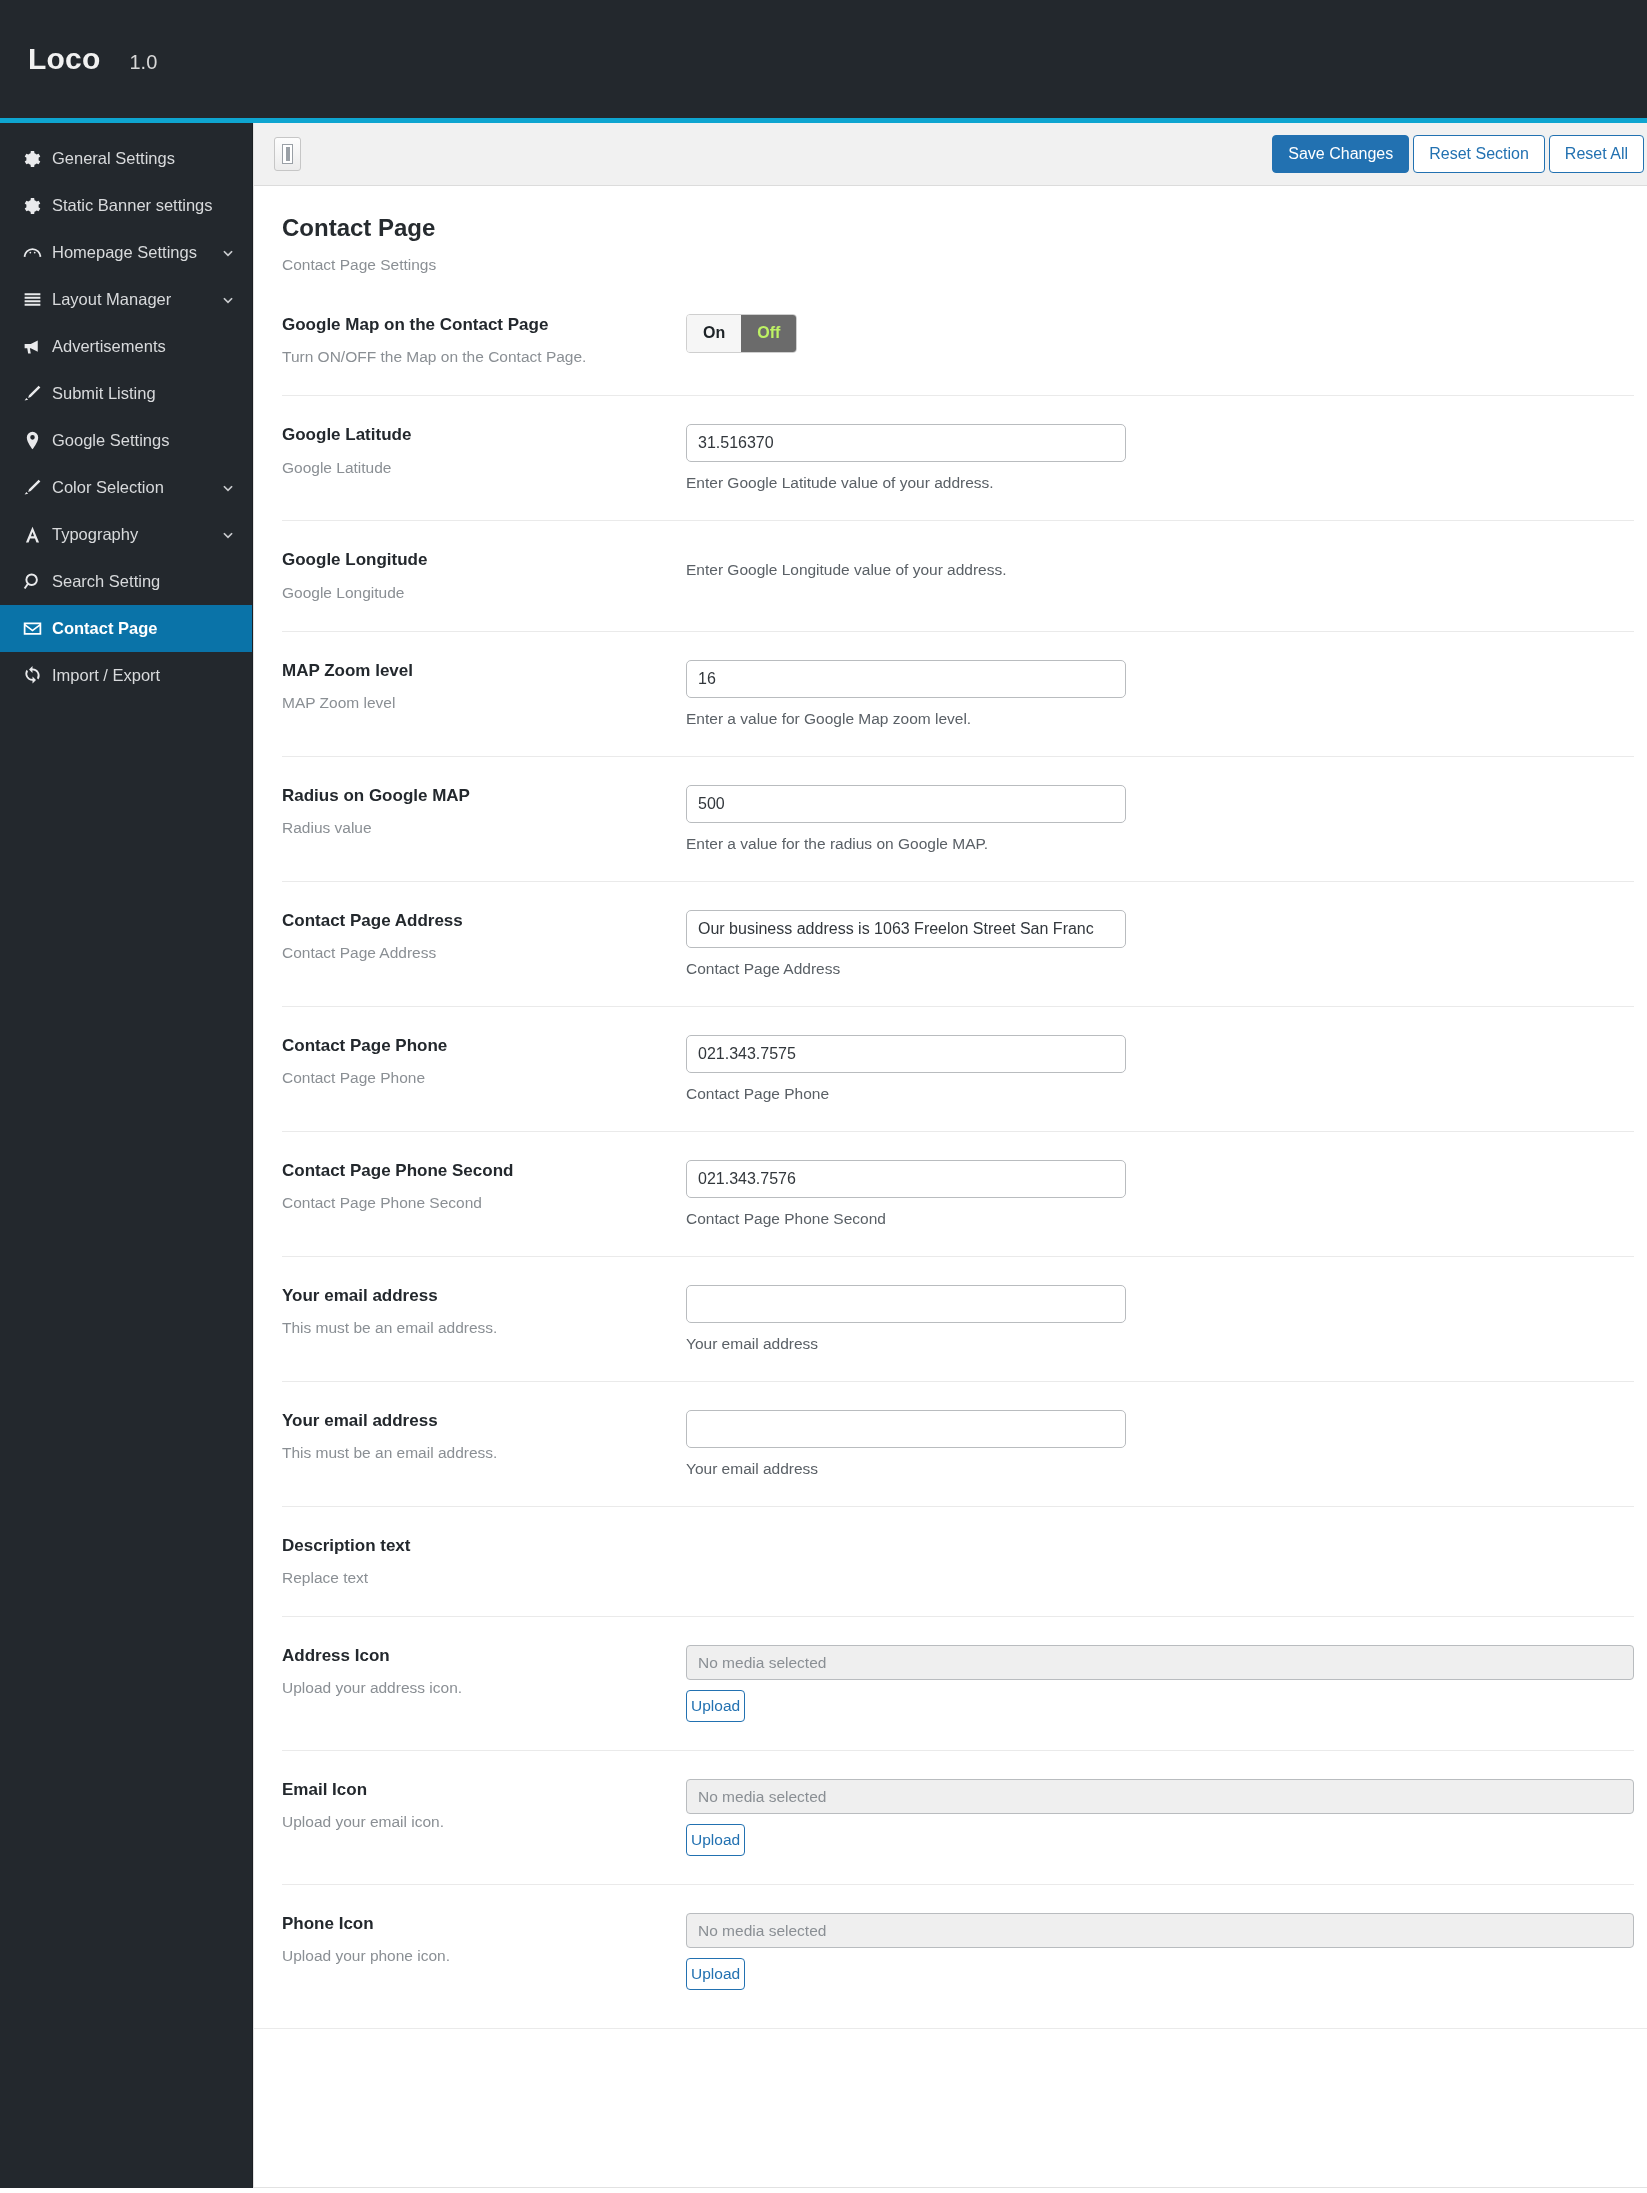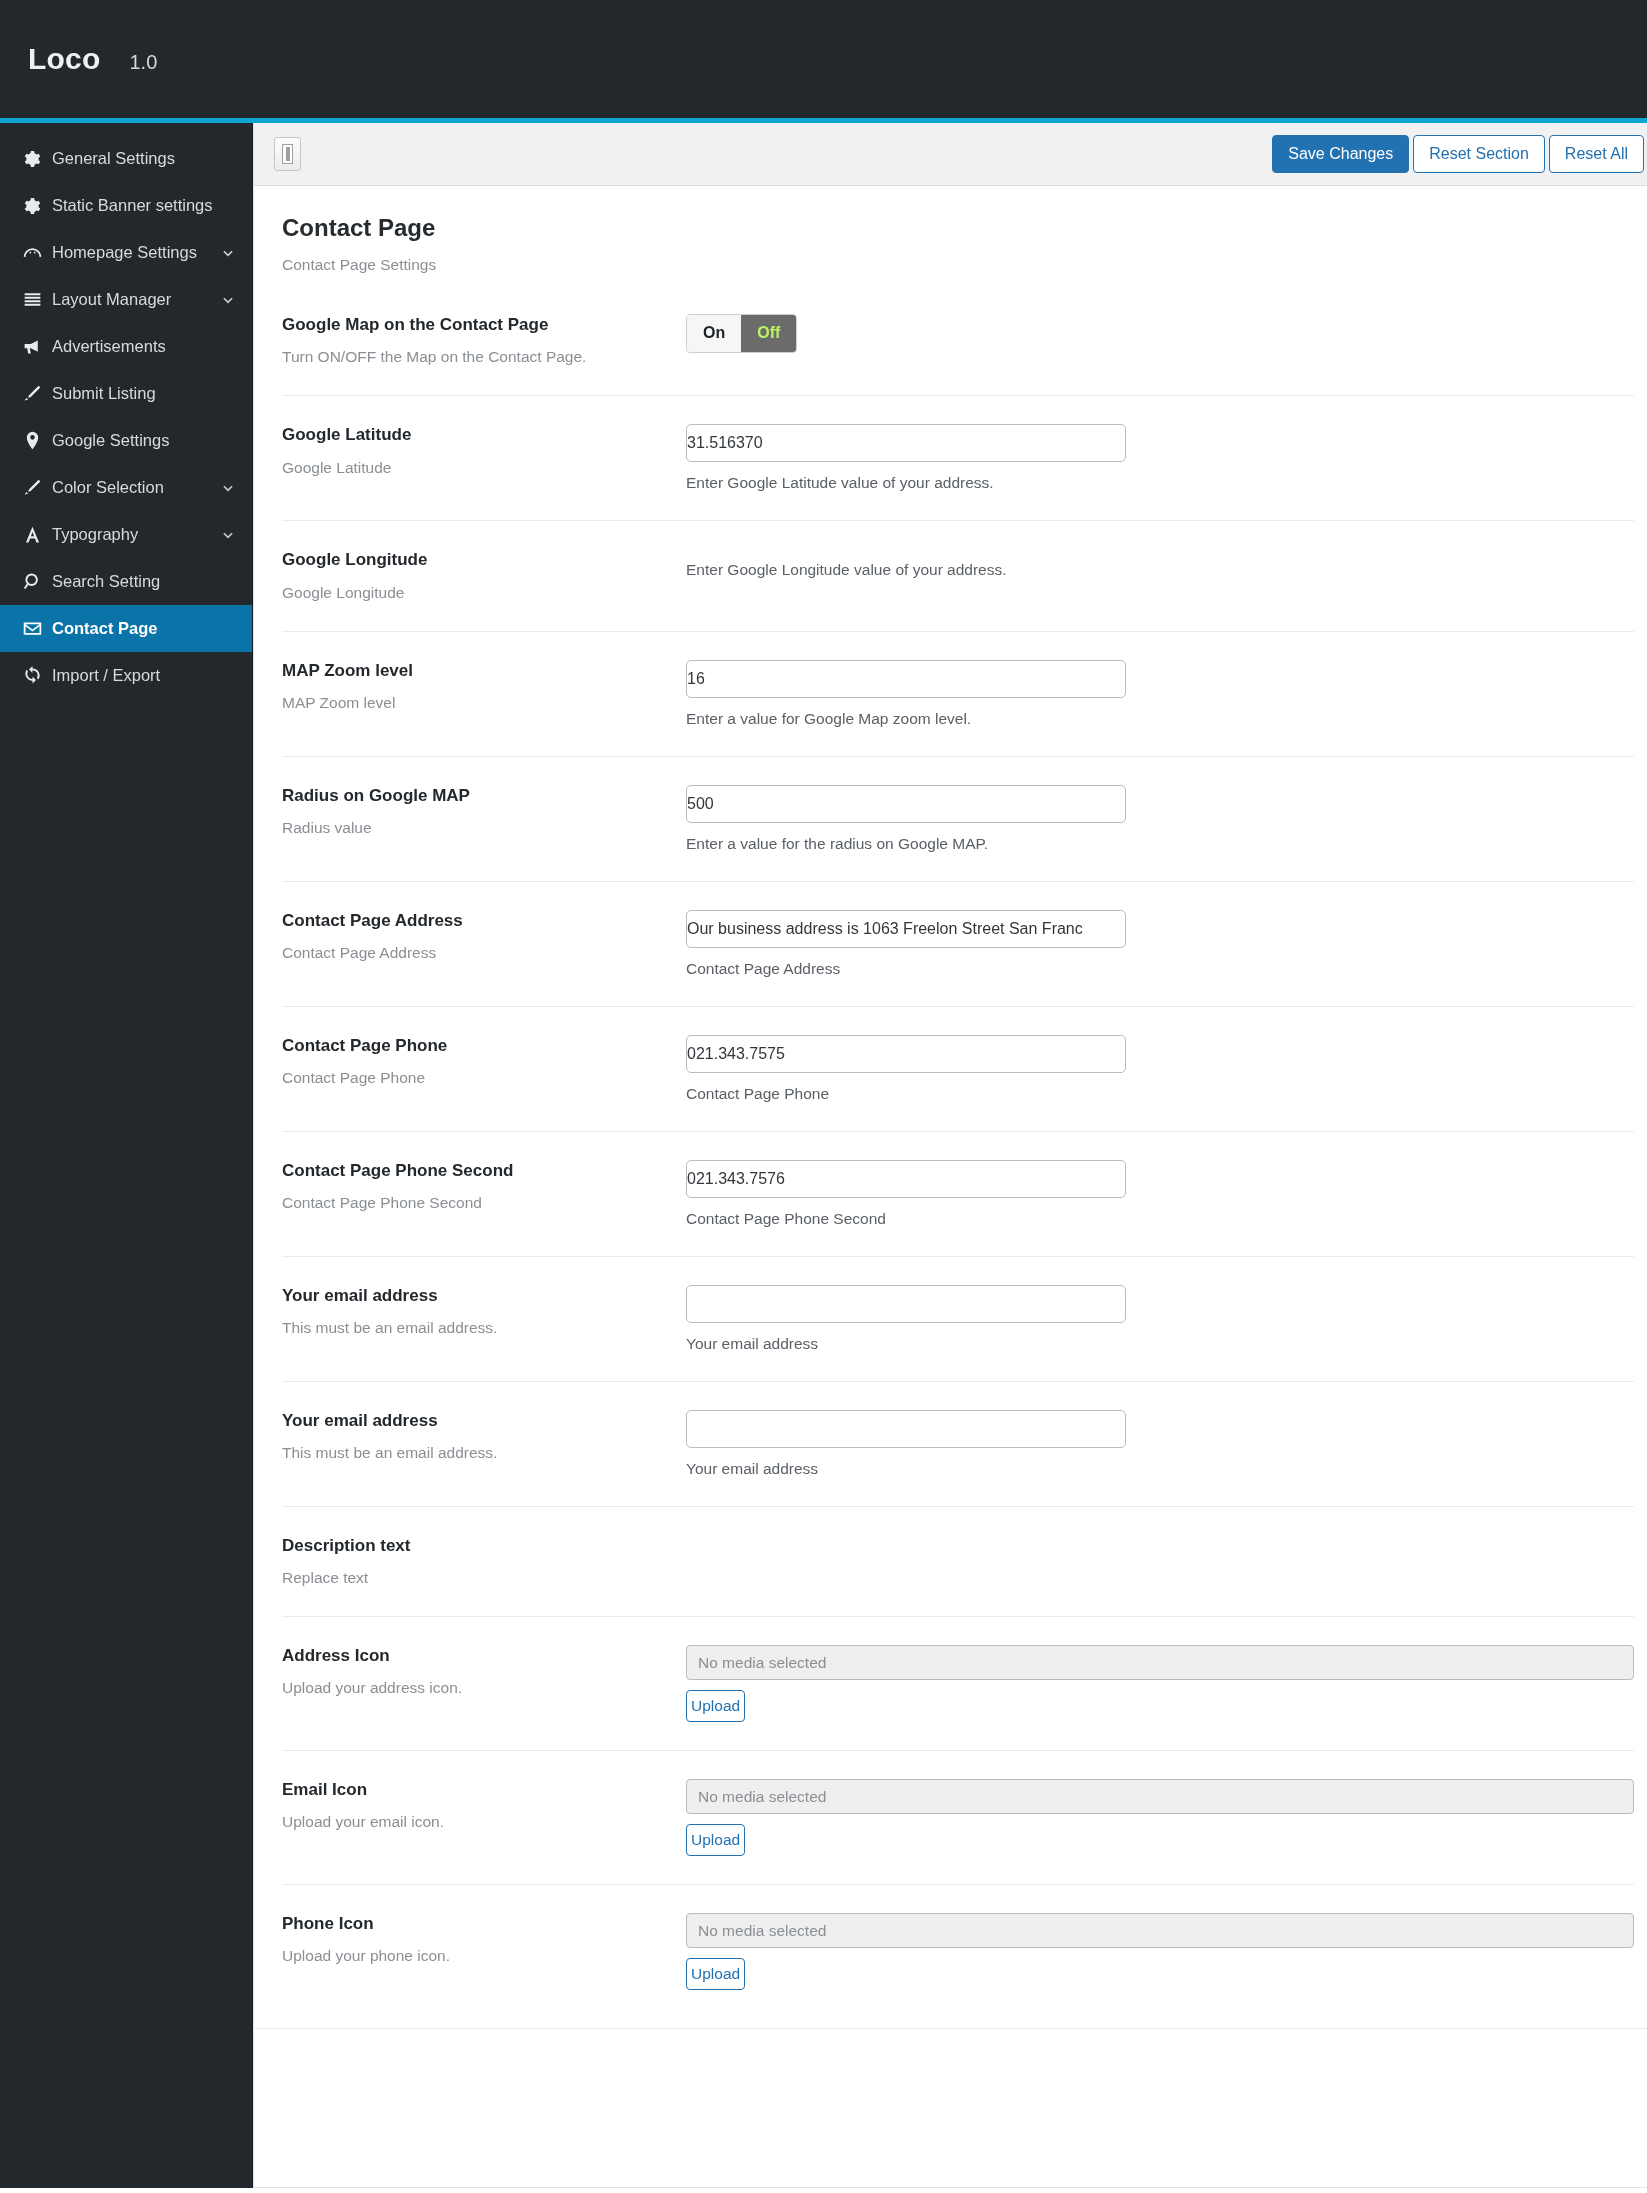--- a/index.html
+++ b/index.html
@@ -122,21 +122,21 @@
   .field:last-of-type { border-bottom:none; }
   .f-left { width:404px; min-width:404px; padding-right:20px; }
   .f-title { font-size:17px; font-weight:bold; color:#23282d; line-height:1.25;}
   .f-desc { font-size:15.5px; color:#8a8f94; margin-top:12px; line-height:1.3;}
   .f-right { flex:1; }
   .f-help { font-size:15.5px; color:#5a6066; margin-top:12px; }
 
   input[type=text] {
     width:440px;
     height:38px;
-    padding:4px 0;
+    padding:4px 11px;
     font-size:16px;
     font-family:"Liberation Sans", sans-serif;
     color:#32373c;
     border:1px solid #b9bcbf;
     border-radius:5px;
     background:#fff;
     outline:none;
   }
   textarea {
     width:940px;

